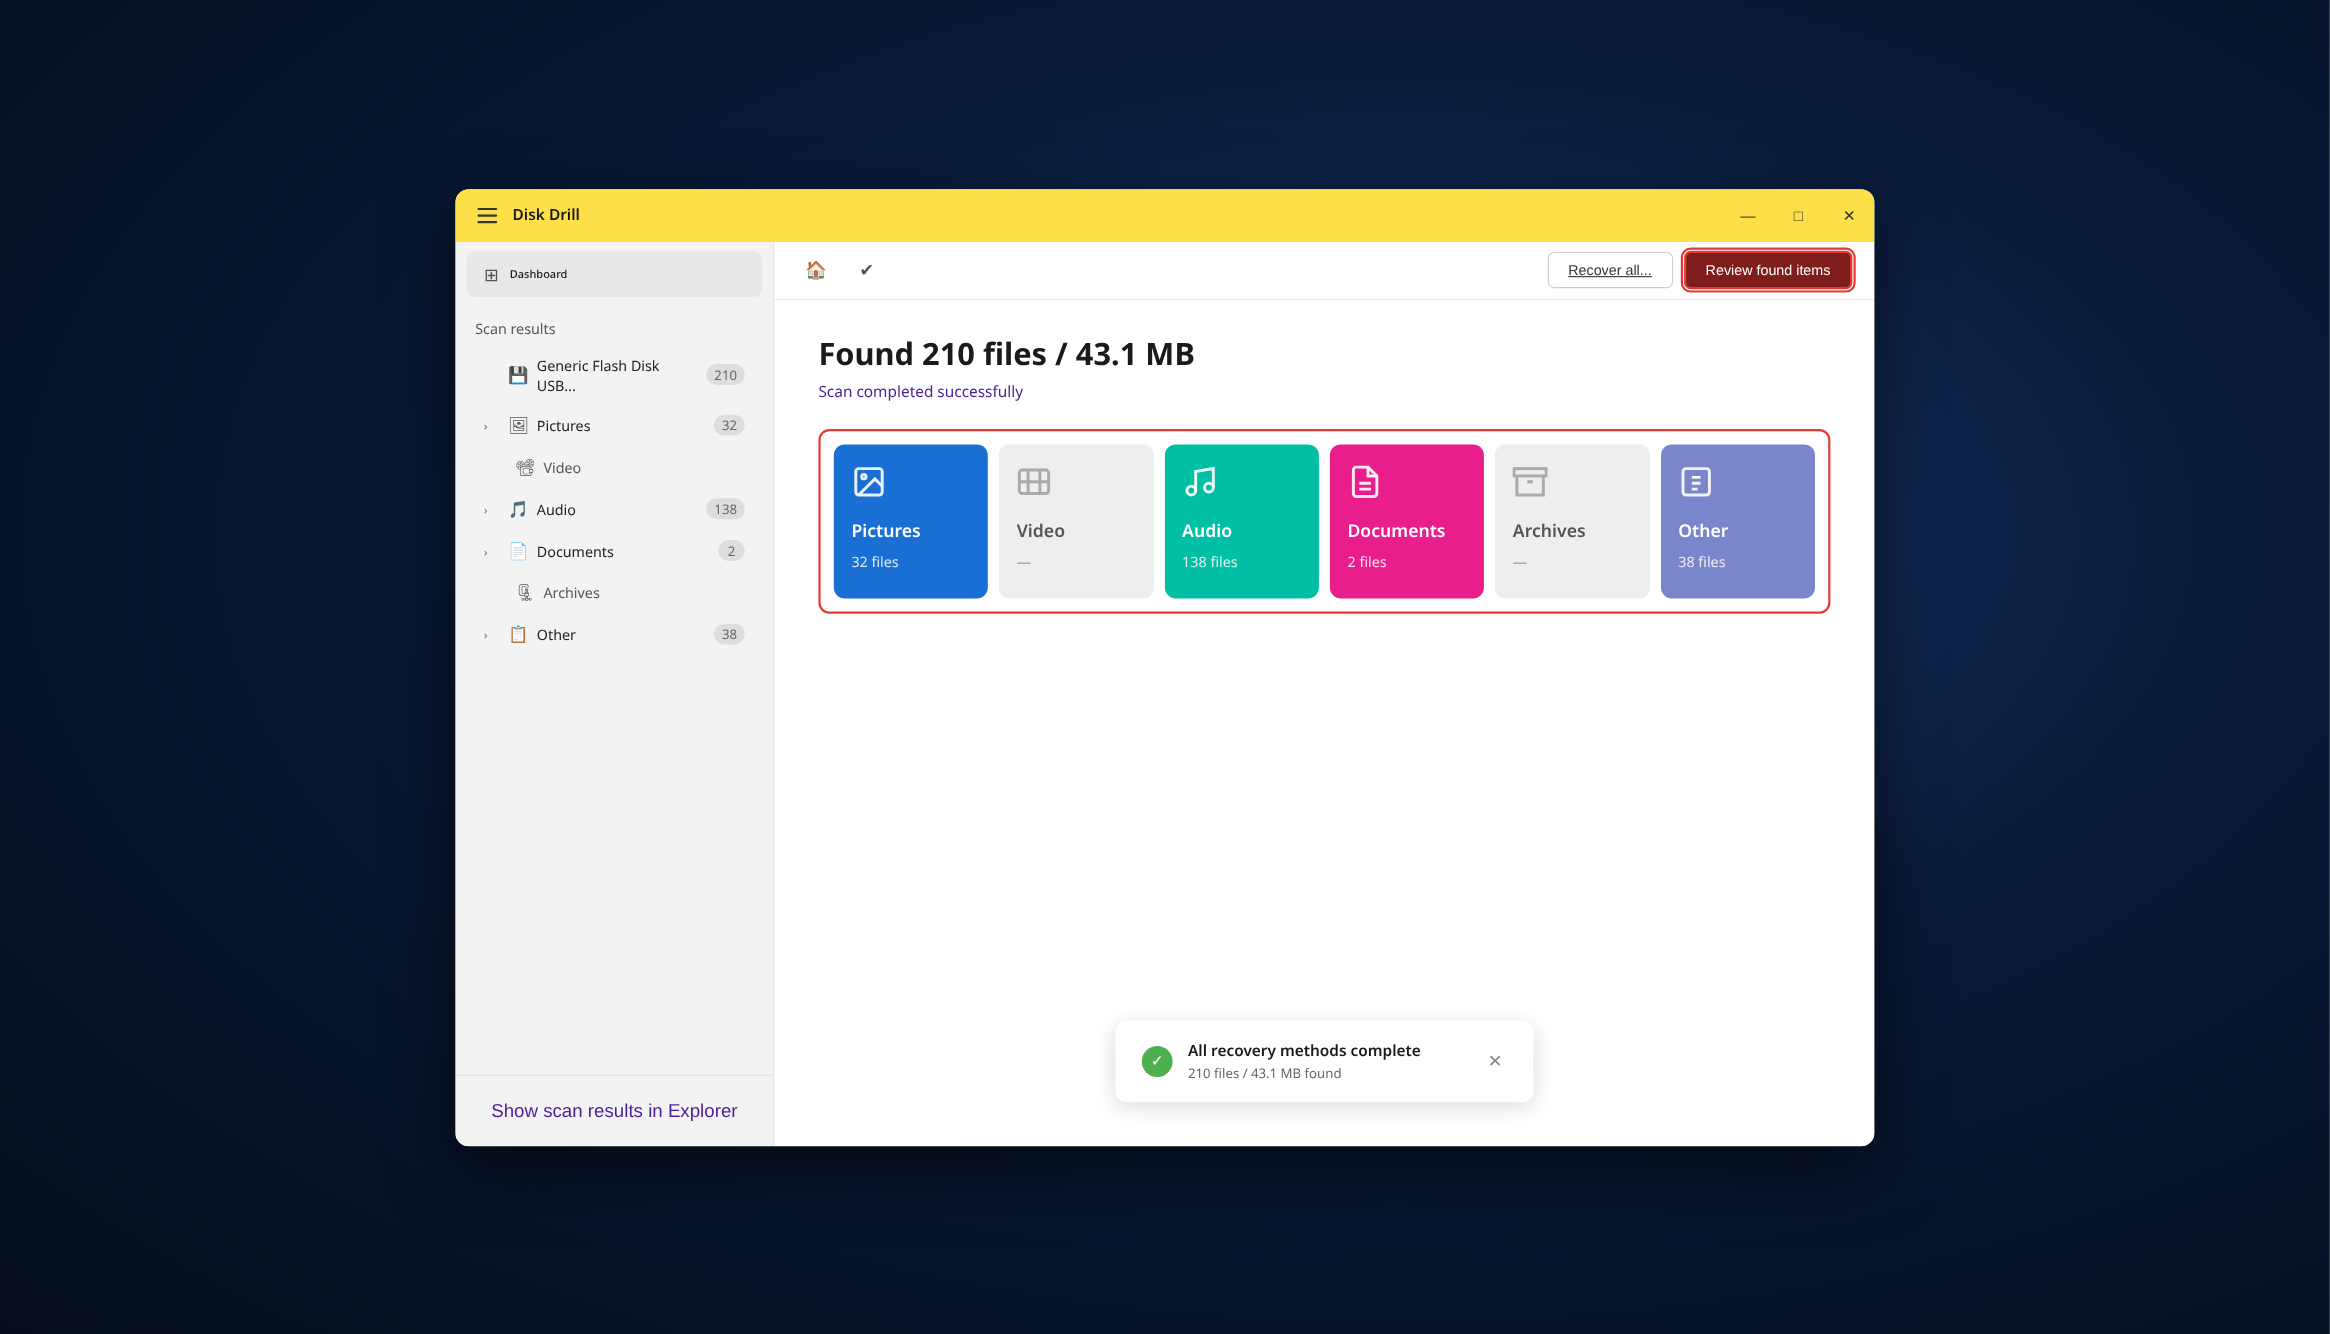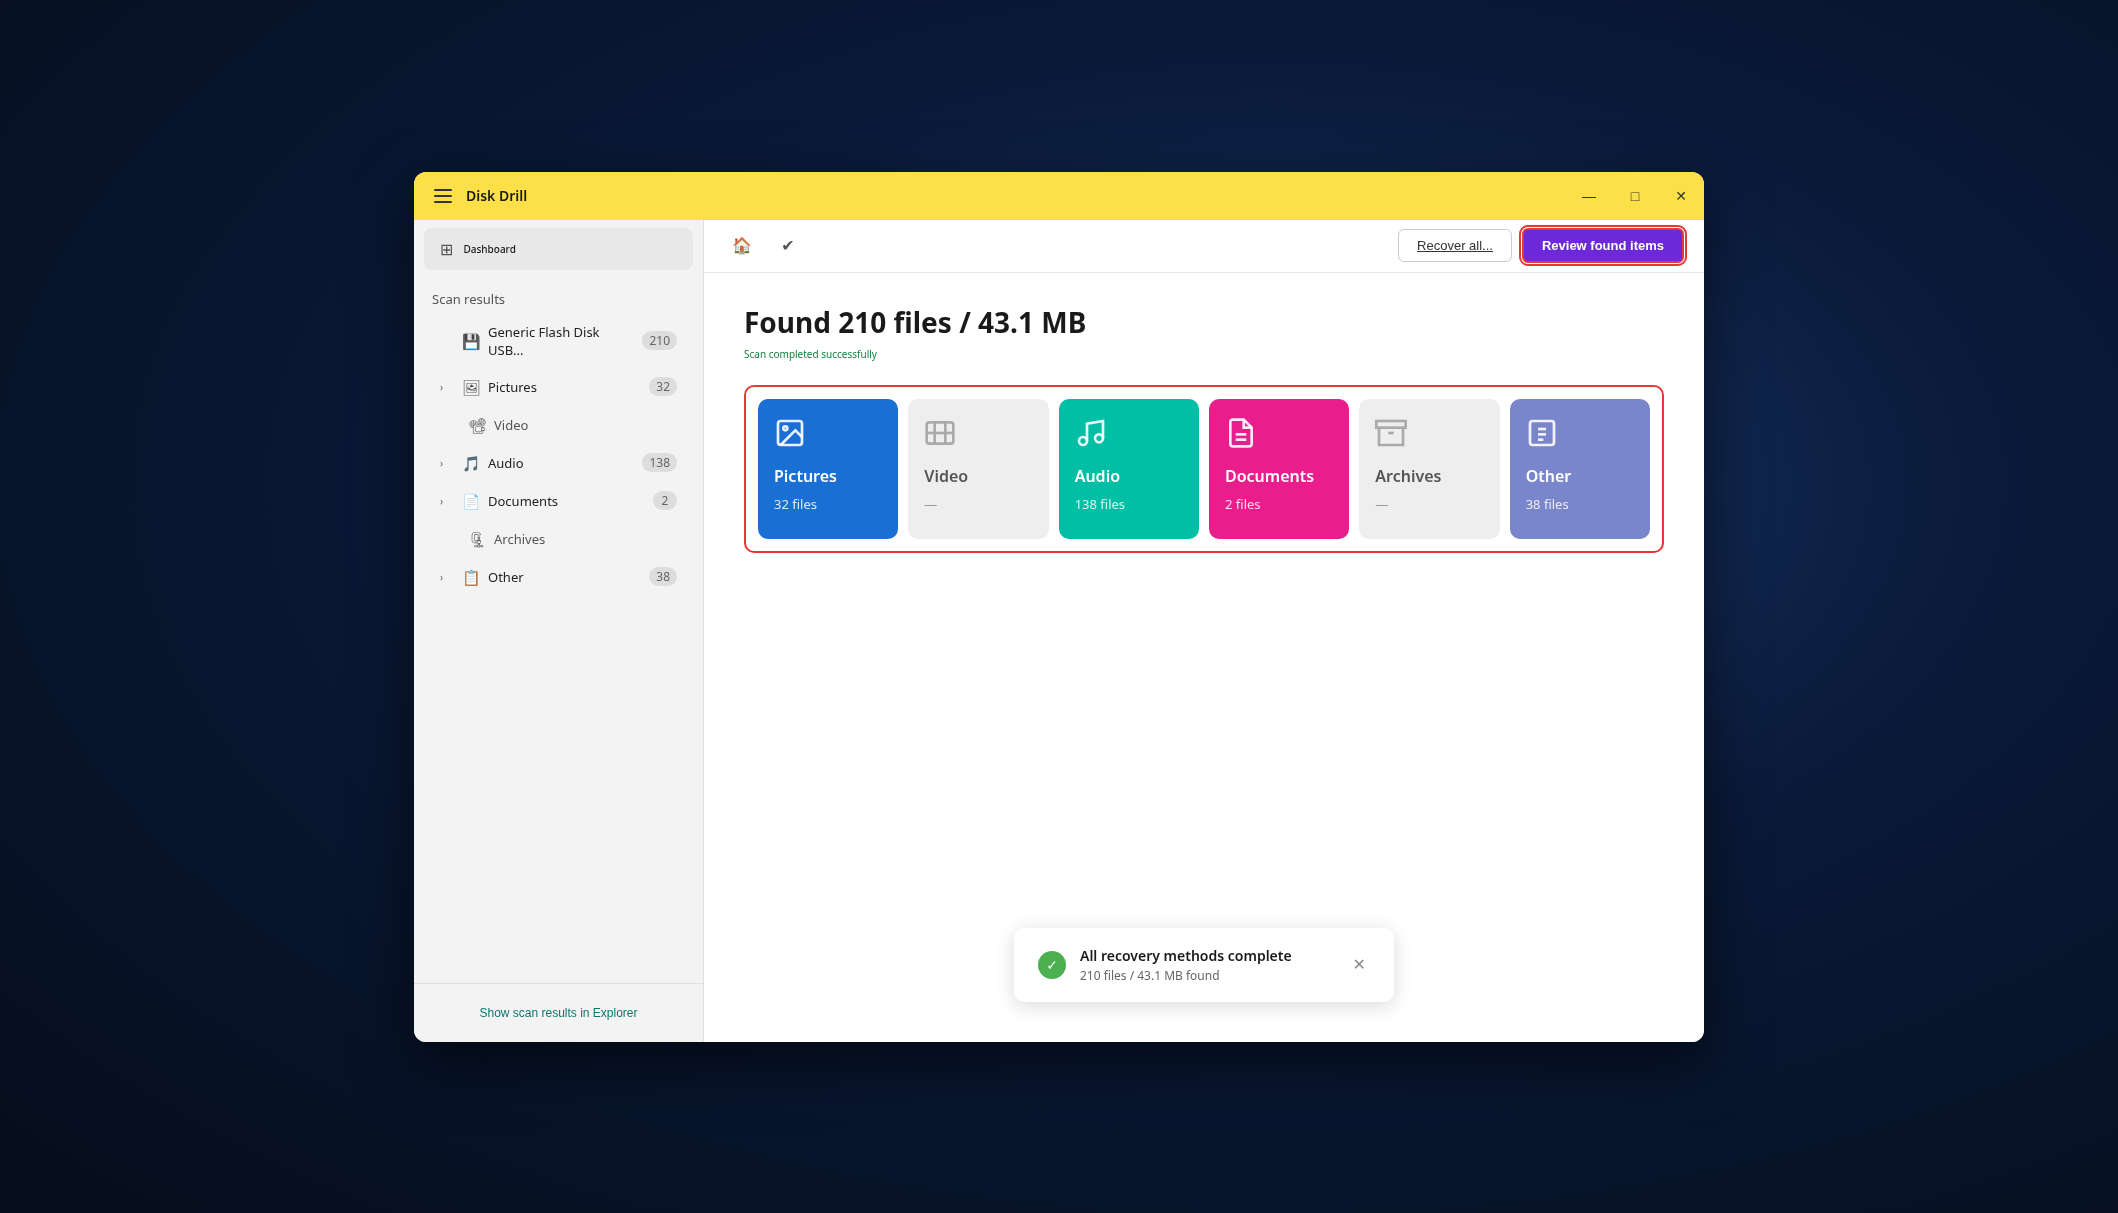--- a/index.html
+++ b/index.html
@@ -197,22 +197,22 @@
       margin-top: auto;
       padding: 12px 10px;
       border-top: 1px solid #e0e0e0;
     }
 
     .show-explorer-btn {
       width: 100%;
       padding: 10px;
       background: transparent;
       border: none;
-      font-size: 12px;
-      color: #0f766e;
+      font-size: 17px;
+      color: #4c1d95;
       cursor: pointer;
       text-align: center;
     }
 
     
     .content-area {
       flex: 1;
       background: #ffffff;
       display: flex;
       flex-direction: column;
@@ -262,49 +262,49 @@
       border: 1px solid #ccc;
       border-radius: 6px;
       font-size: 13px;
       color: #333;
       cursor: pointer;
       text-decoration: underline;
     }
 
     .review-btn {
       padding: 8px 18px;
-      background: #6d28d9;
+      background: #7f1d1d;
       border: 2px solid #e53935;
       border-radius: 6px;
       font-size: 13px;
       color: white;
       cursor: pointer;
-      font-weight: 700;
+      font-weight: 400;
       outline: 2px solid #e53935;
       outline-offset: 1px;
     }
 
     
     .content-body {
       flex: 1;
       padding: 30px 40px;
       overflow-y: auto;
       position: relative;
     }
 
     .found-title {
       font-size: 28px;
       font-weight: 700;
       color: #1a1a1a;
       margin-bottom: 6px;
     }
 
     .scan-status {
-      font-size: 10px;
-      color: #15803d;
+      font-size: 14px;
+      color: #4c1d95;
       margin-bottom: 24px;
     }
 
     
     .cards-container {
       border: 2px solid #e53935;
       border-radius: 10px;
       padding: 12px;
       display: flex;
       gap: 10px;

